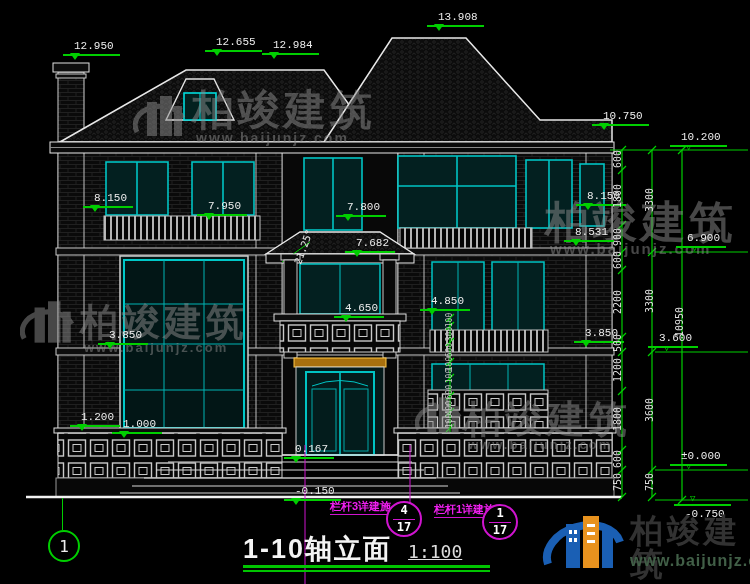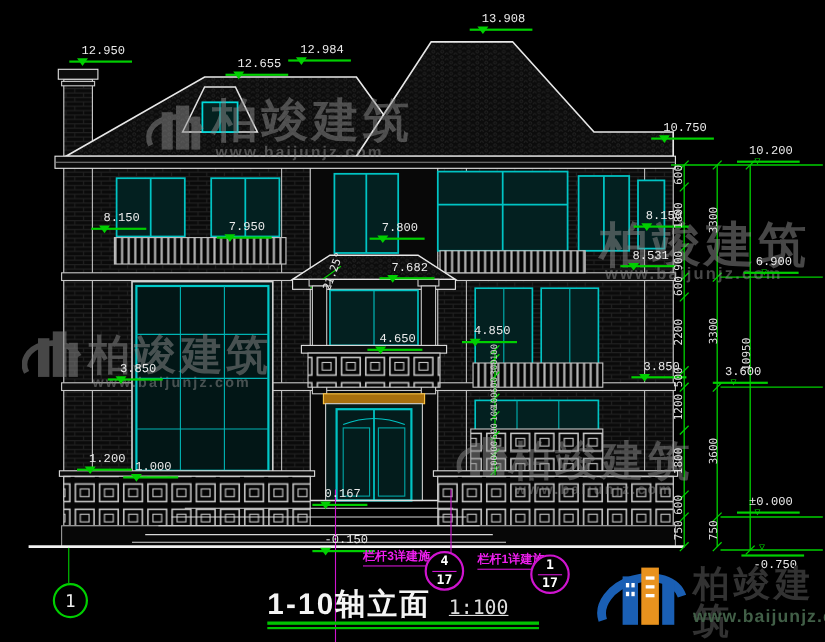--- a/index.html
+++ b/index.html
@@ -230,21 +230,21 @@
       <path d="M4 44 A24 18 0 1 1 50 30" stroke="#8d8d8d" stroke-width="5" fill="none"></path>
       <rect x="14" y="14" width="10" height="34" fill="#8d8d8d"></rect>
       <rect x="27" y="8" width="12" height="40" fill="#8d8d8d"></rect>
       <rect x="41" y="18" width="8" height="30" fill="#8d8d8d"></rect>
     </svg>
   </div>
   <div class="wm t" style="left:463px;top:394px;font-size:38px"><span class="t">柏竣建筑</span></div>
   <div class="wm u" style="left:468px;top:437px;font-size:13px"><span class="u">www.baijunjz.com</span></div>
 
   <div class="elev" style="left:63px;top:40px"><span class="v">12.950</span></div>
-  <div class="elev" style="left:205px;top:52px"><span class="v">12.655</span></div>
+  <div class="elev" style="left:205px;top:36px"><span class="v">12.655</span></div>
   <div class="elev" style="left:262px;top:39px"><span class="v">12.984</span></div>
   <div class="elev" style="left:427px;top:11px"><span class="v">13.908</span></div>
   <div class="elev" style="left:592px;top:110px"><span class="v">10.750</span></div>
   <div class="elev open" style="left:670px;top:131px"><span class="v">10.200</span></div>
   <div class="elev" style="left:83px;top:192px"><span class="v">8.150</span></div>
   <div class="elev" style="left:197px;top:200px"><span class="v">7.950</span></div>
   <div class="elev" style="left:336px;top:201px"><span class="v">7.800</span></div>
   <div class="elev" style="left:576px;top:190px"><span class="v">8.150</span></div>
   <div class="elev" style="left:564px;top:226px"><span class="v">8.531</span></div>
   <div class="elev" style="left:345px;top:237px"><span class="v">7.682</span></div>

